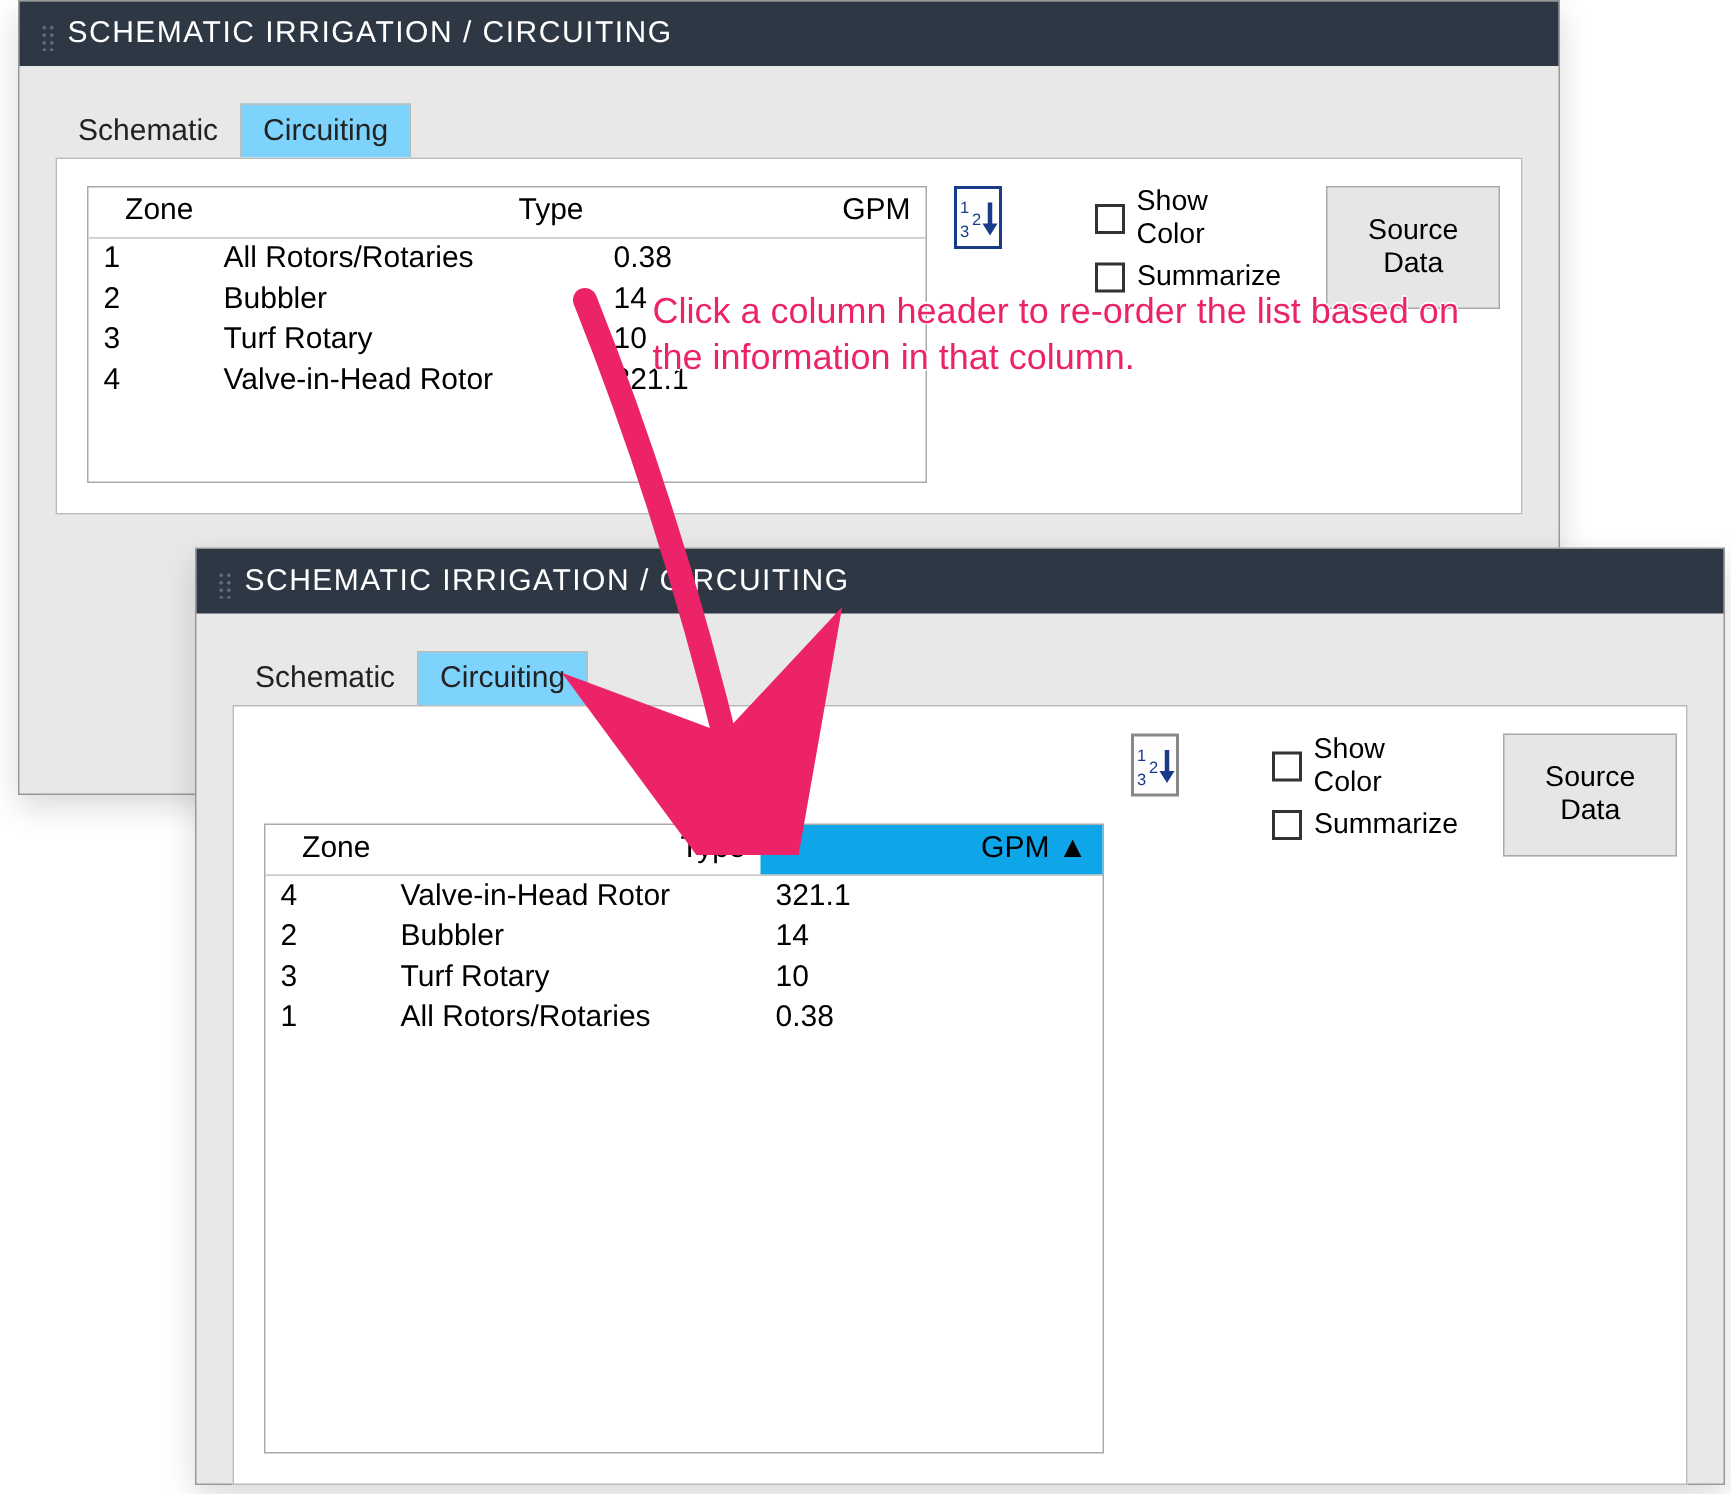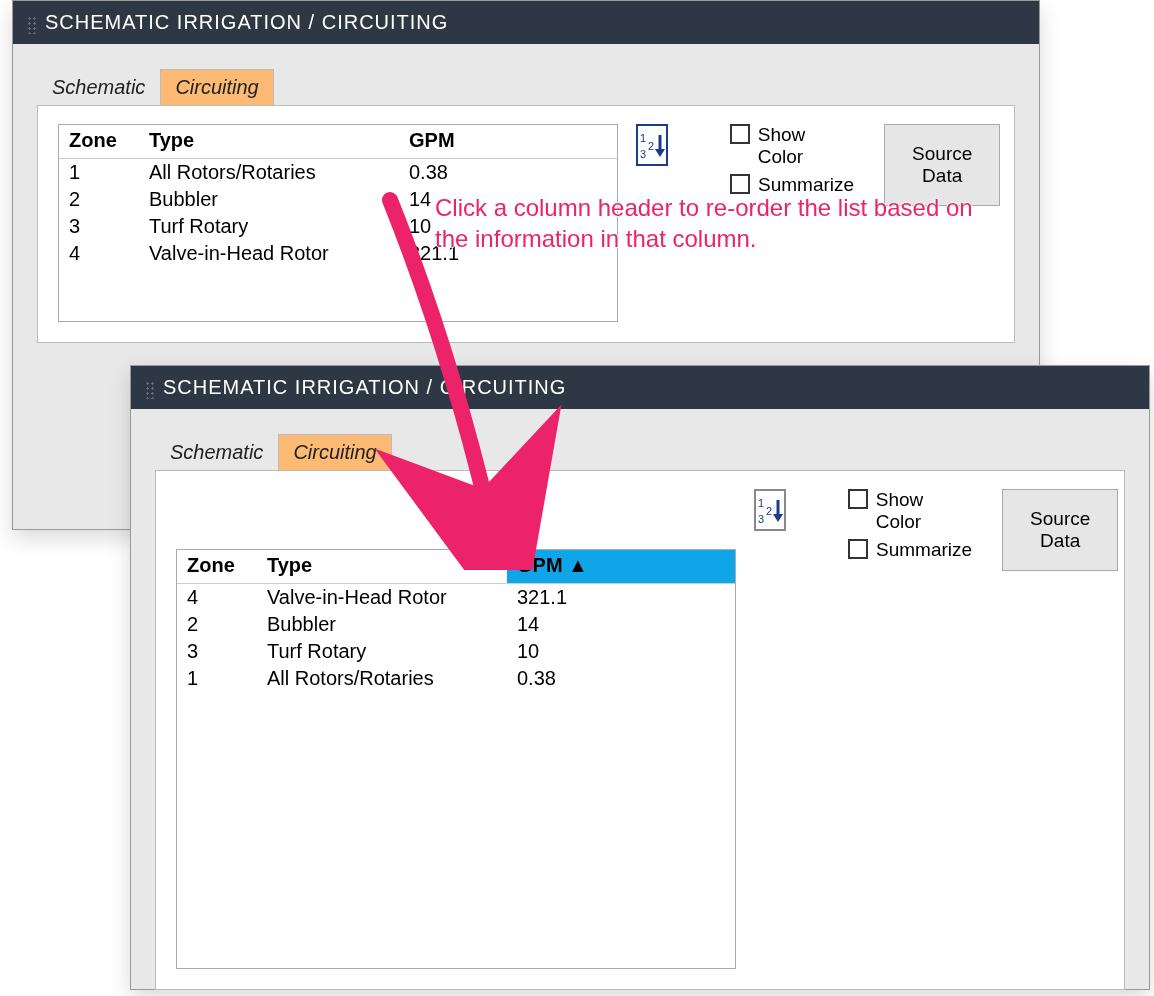--- a/index.html
+++ b/index.html
@@ -32,36 +32,35 @@
     display: inline-block;
     width: 10px;
     height: 18px;
     background:
       radial-gradient(circle, #6a7280 1.2px, transparent 1.2px) 0 0 / 5px 5px;
     opacity: .9;
   }
   .tabs {
     display: flex;
     margin: 24px 0 0 24px;
-    font-style: italic;
   }
   .tab {
     padding: 6px 14px;
     font-size: 20px;
     color: #222;
     border: 1px solid transparent;
     position: relative;
     top: 1px;
     cursor: pointer;
   }
   .tab.inactive {
     background: #e8e8e8;
   }
   .tab.active {
-    background: #fdba74;
+    background: #7dd3fc;
     border: 1px solid #bbb;
     border-bottom: 1px solid #fff;
   }
   .tab-body {
     background: #fff;
     border: 1px solid #bbb;
     margin: 0 24px 24px 24px;
     padding: 18px 20px 20px 20px;
     position: relative;
     min-height: 200px;
@@ -83,43 +82,43 @@
     justify-content: center;
     cursor: pointer;
   }
   .sort-btn svg { display:block; }
   .check-col {
     display: flex;
     flex-direction: column;
     gap: 6px;
     font-size: 19px;
   }
-  .check-row { display:flex; gap:8px;margin-left:32px; }
+  .check-row { display:flex; align-items:center; gap:8px;margin-left:32px; }
   .chk {
     width: 20px; height: 20px; border: 2px solid #333; background:#fff; cursor:pointer;
   }
   .src-btn {
     background: #e6e6e6;
     border: 1px solid #aaa;
     padding: 18px 22px;
     font-size: 19px;
     cursor: pointer;
   }
   .data-table {
     border: 1px solid #aaa;
     background: #fff;
   }
   table {
     border-collapse: collapse;
     font-size: 20px;
     width: 100%;
   }
   th {
-    text-align: left;
-    font-weight: bold;
+    text-align: right;
+    font-weight: normal;
     padding: 4px 10px 6px 10px;
     border-bottom: 1px solid #ccc;
     cursor: pointer;
     white-space: nowrap;
   }
   th.sorted {
     background: #0ea5e9;
   }
   td {
     padding: 2px 10px;

